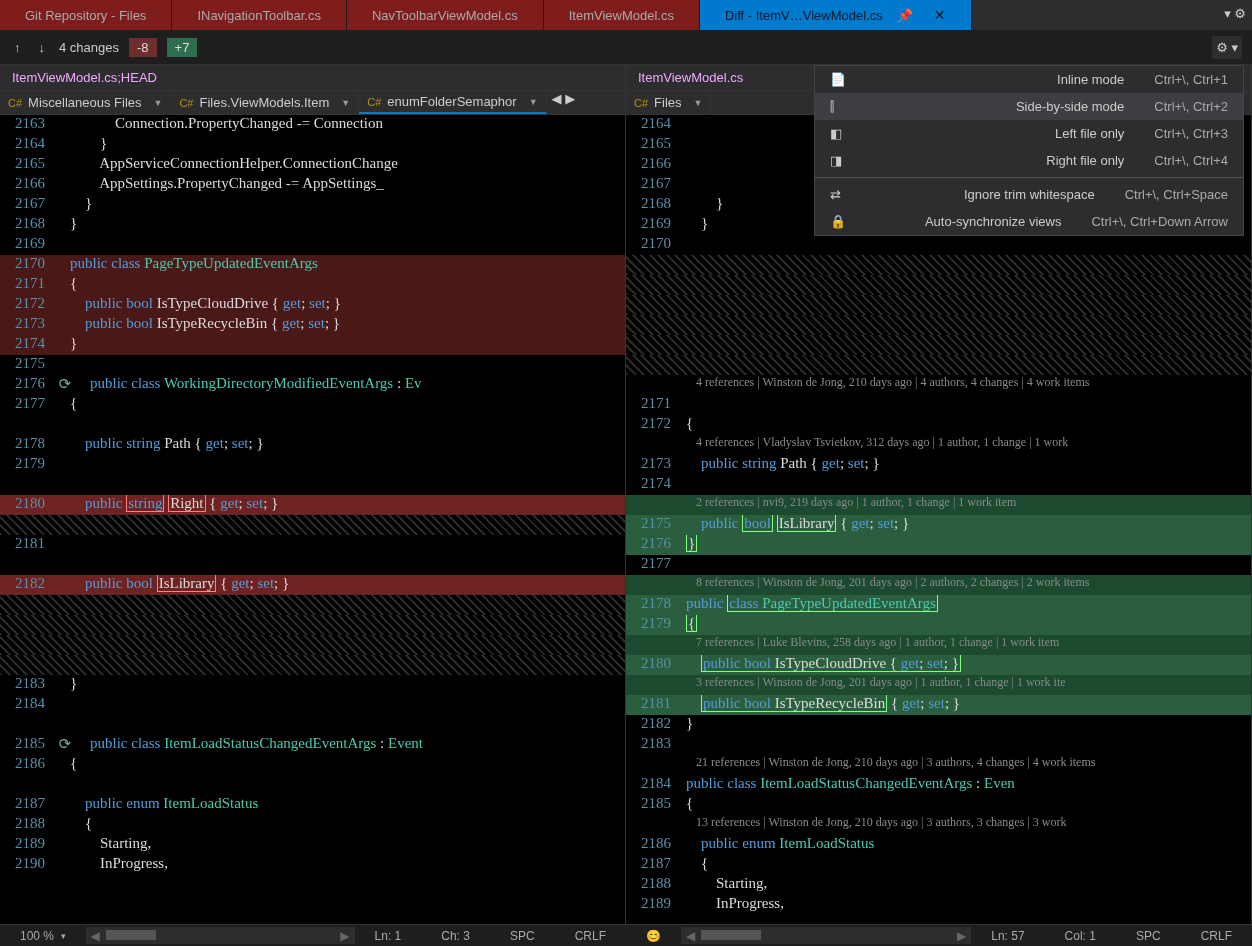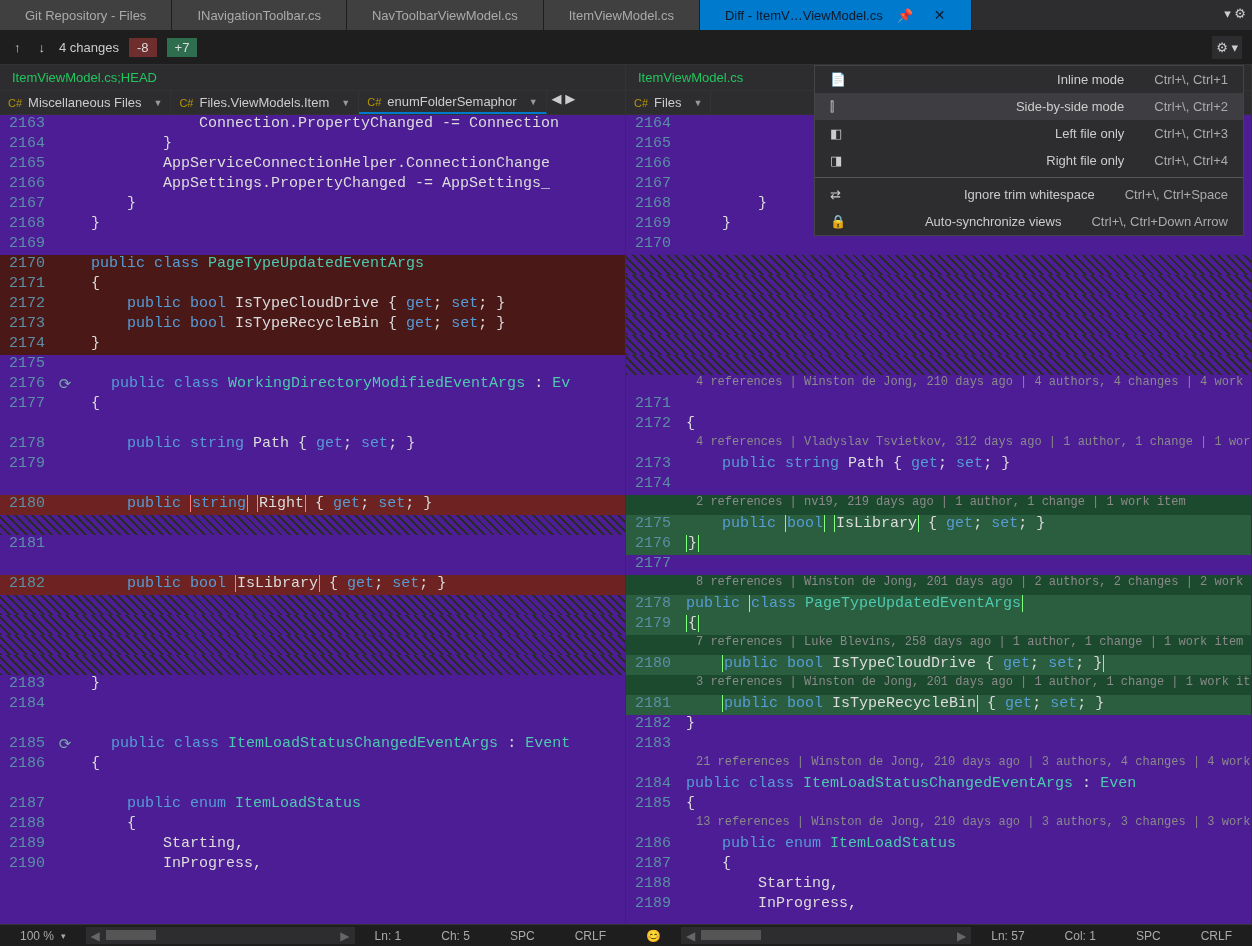--- a/index.html
+++ b/index.html
@@ -1,35 +1,35 @@
 <!DOCTYPE html>
 <html><head>
 <meta charset="utf-8">
 <style>
 * { margin:0; padding:0; box-sizing:border-box; }
 body { font-family:'Segoe UI',sans-serif; background:#1e1e1e; color:#ccc; font-size:13px; width:1252px; height:946px; overflow:hidden; position:relative; }
 .tabs { display:flex; background:#2d2d30; height:30px; align-items:stretch; }
-.tab { padding:6px 25px; background:#404040; color:#aaa; border-right:1px solid #1e1e1e; cursor:pointer; display:flex; align-items:center; }
+.tab { padding:6px 25px; background:#7f1d1d; color:#aaa; border-right:1px solid #1e1e1e; cursor:pointer; display:flex; align-items:center; }
 .tab.active { background:#007acc; color:#0f172a; }
 .tab .close { margin-left:20px; font-size:14px; }
 .toolbar-row { display:flex; background:#1e1e1e; height:35px; align-items:center; padding:0 10px; gap:10px; border-bottom:1px solid #333; }
 .arrow-btn { padding:4px; cursor:pointer; color:#ccc; }
 .changes-info { display:flex; align-items:center; gap:10px; }
 .badge-minus { background:#6e2e2e; padding:2px 8px; color:#ddd; }
 .badge-plus { background:#2e6e4e; padding:2px 8px; color:#ddd; }
 .gear-btn { margin-left:auto; padding:4px; cursor:pointer; background:#2d2d30; }
 .split { display:flex; height:calc(946px - 30px - 35px - 22px); }
 .pane { flex:1; display:flex; flex-direction:column; border-right:1px solid #333; overflow:hidden; position:relative; }
-.pane-header { padding:5px 12px; background:#2d2d30; color:#22c55e; }
+.pane-header { padding:5px 12px; background:#2d2d30; color:#f0abfc; }
 .pane-toolbar { display:flex; background:#2d2d30; height:25px; border-top:1px solid #333; border-bottom:1px solid #333; }
 .dropdown { display:flex; align-items:center; padding:2px 8px; gap:6px; border-right:1px solid #333; cursor:pointer; white-space:nowrap; overflow:hidden; }
 .dropdown .icon-cs { color:#b89500; font-size:11px; }
 .dropdown .caret { margin-left:auto; font-size:9px; color:#999; padding-left:6px; }
 .dropdown.active { border-bottom:2px solid #007acc; }
-.code-area { flex:1; overflow:hidden; font-family:Liberation Mono, monospace; font-size:15px; position:relative; background:#4c1d95; }
+.code-area { flex:1; overflow:hidden; font-family:Liberation Serif, serif; font-size:15px; position:relative; background:#000000; }
 .code-line { display:flex; min-height:20px; align-items:flex-start; }
 .gutter { width:55px; text-align:right; padding-right:10px; color:#5a8fa6; user-select:none; flex-shrink:0; }
 .code-text { flex:1; white-space:pre; overflow:hidden; color:#dcdcdc; }
 .removed { background:#4b1818; }
 .removed-strong { background:#6e2222; }
 .added { background:#1c4a2e; }
 .added-strong { background:#2a5e3e; }
 .hatch { background-image:repeating-linear-gradient(45deg,#2a2a2a 0,#2a2a2a 2px,transparent 2px,transparent 6px); }
 .kw { color:#569cd6; }
 .type { color:#4ec9b0; }
@@ -503,21 +503,21 @@
 
 <div class="statusbar">
   <div class="status-split">
     <span class="status-seg dropdown-caret">100 %</span>
     <div class="scrollbar-h" style="flex:1;position:relative">
         <span style="color:#666;padding:0 5px">◀</span>
         <div class="scroll-thumb" style="left:20px;width:50px;height:10px;top:3px"></div>
         <span style="color:#666;margin-left:auto;padding:0 5px">▶</span>
       </div>
     <span class="status-seg">Ln: 1</span>
-    <span class="status-seg">Ch: 5</span>
+    <span class="status-seg">Ch: 3</span>
     <span class="status-seg">SPC</span>
     <span class="status-seg">CRLF</span>
   </div>
   <div class="status-split">
     <span class="status-seg">😊</span>
     <div class="scrollbar-h" style="flex:1;position:relative">
         <span style="color:#666;padding:0 5px">◀</span>
         <div class="scroll-thumb" style="left:20px;width:60px;height:10px;top:3px"></div>
         <span style="color:#666;margin-left:auto;padding:0 5px">▶</span>
       </div>

